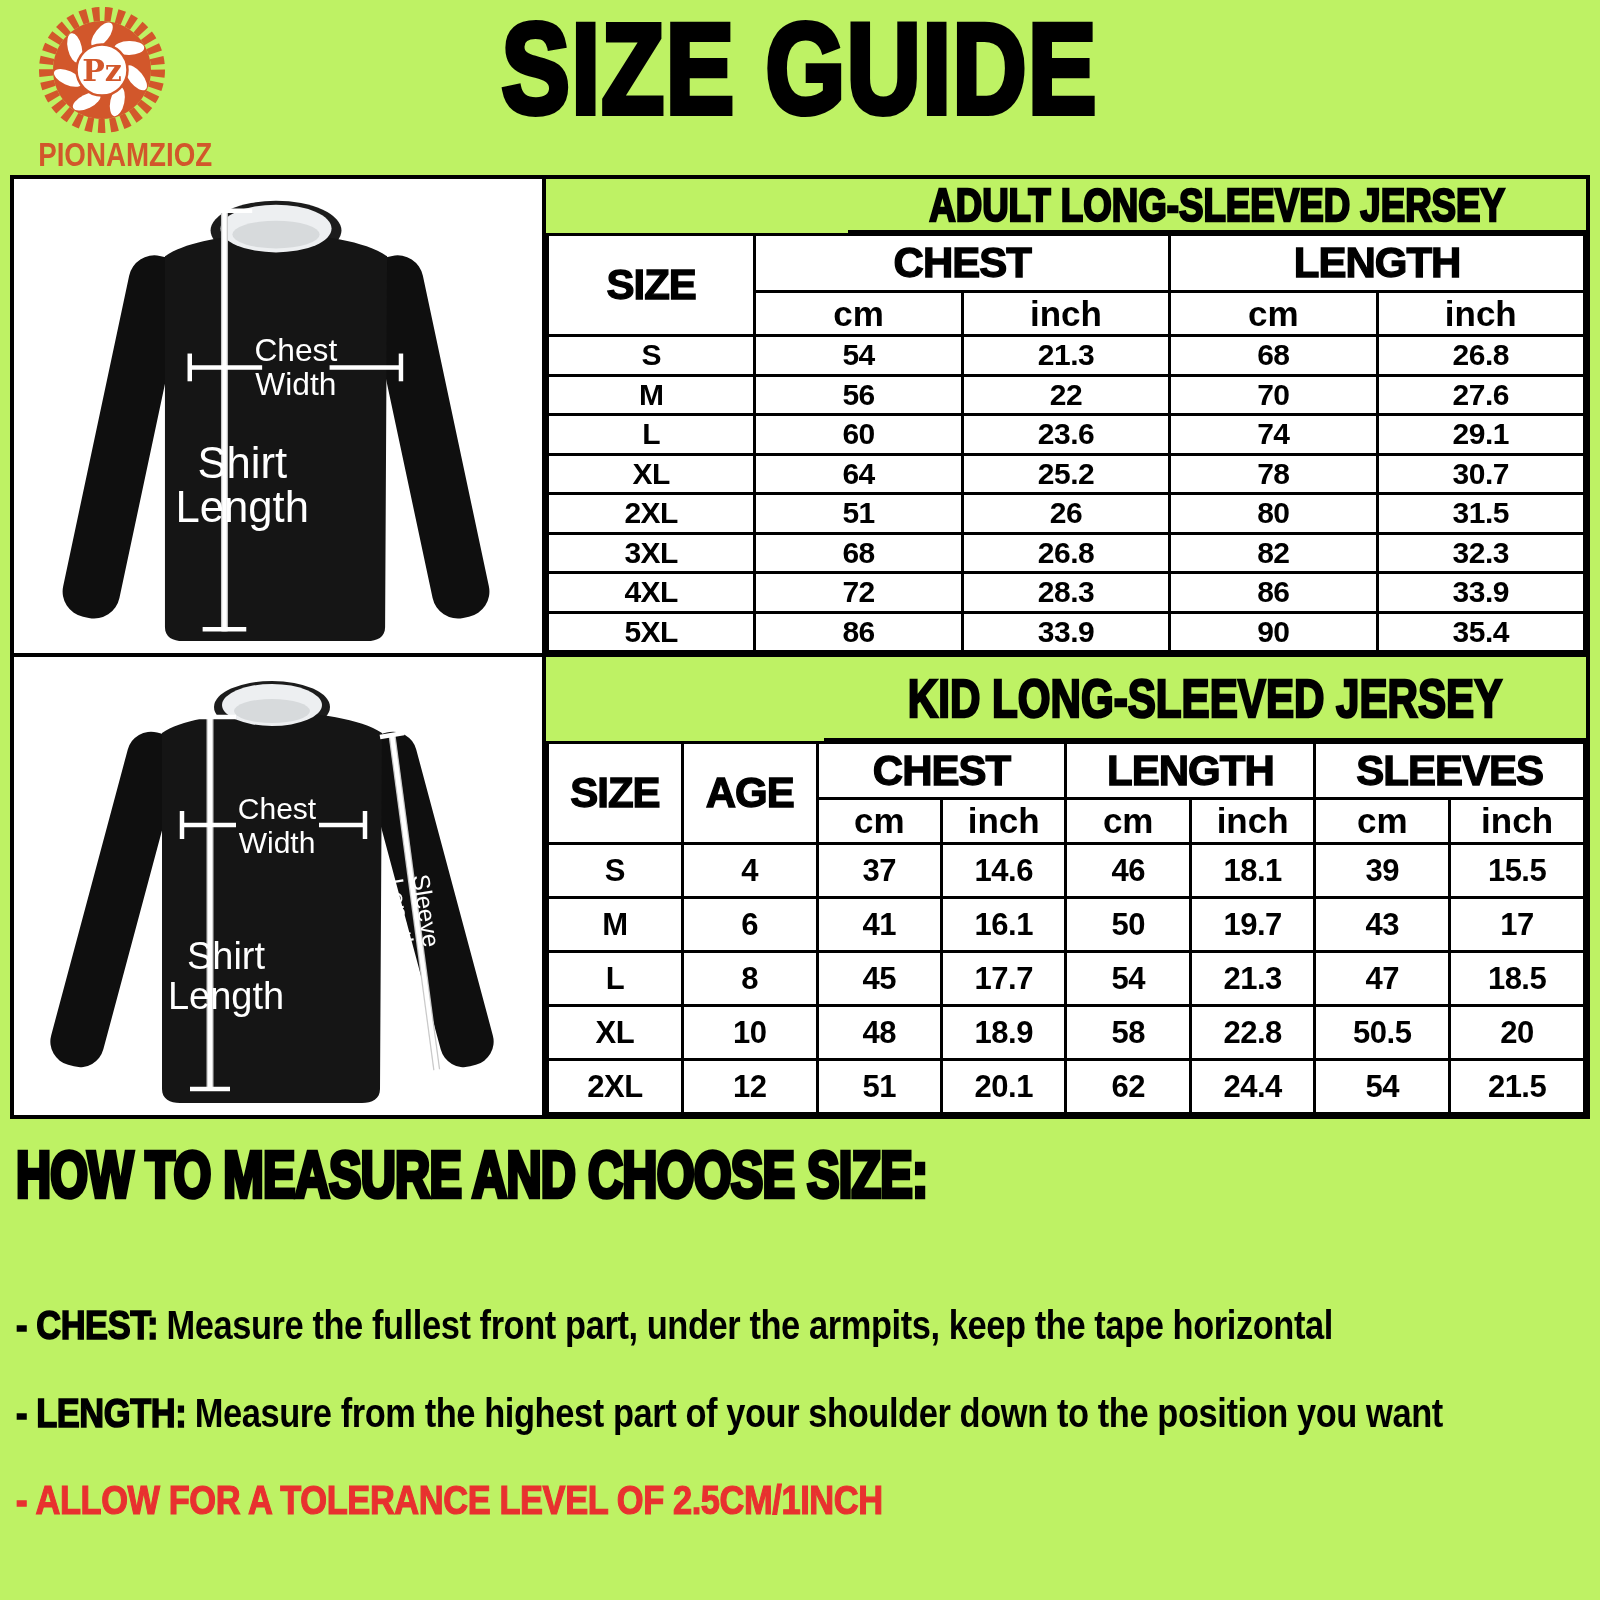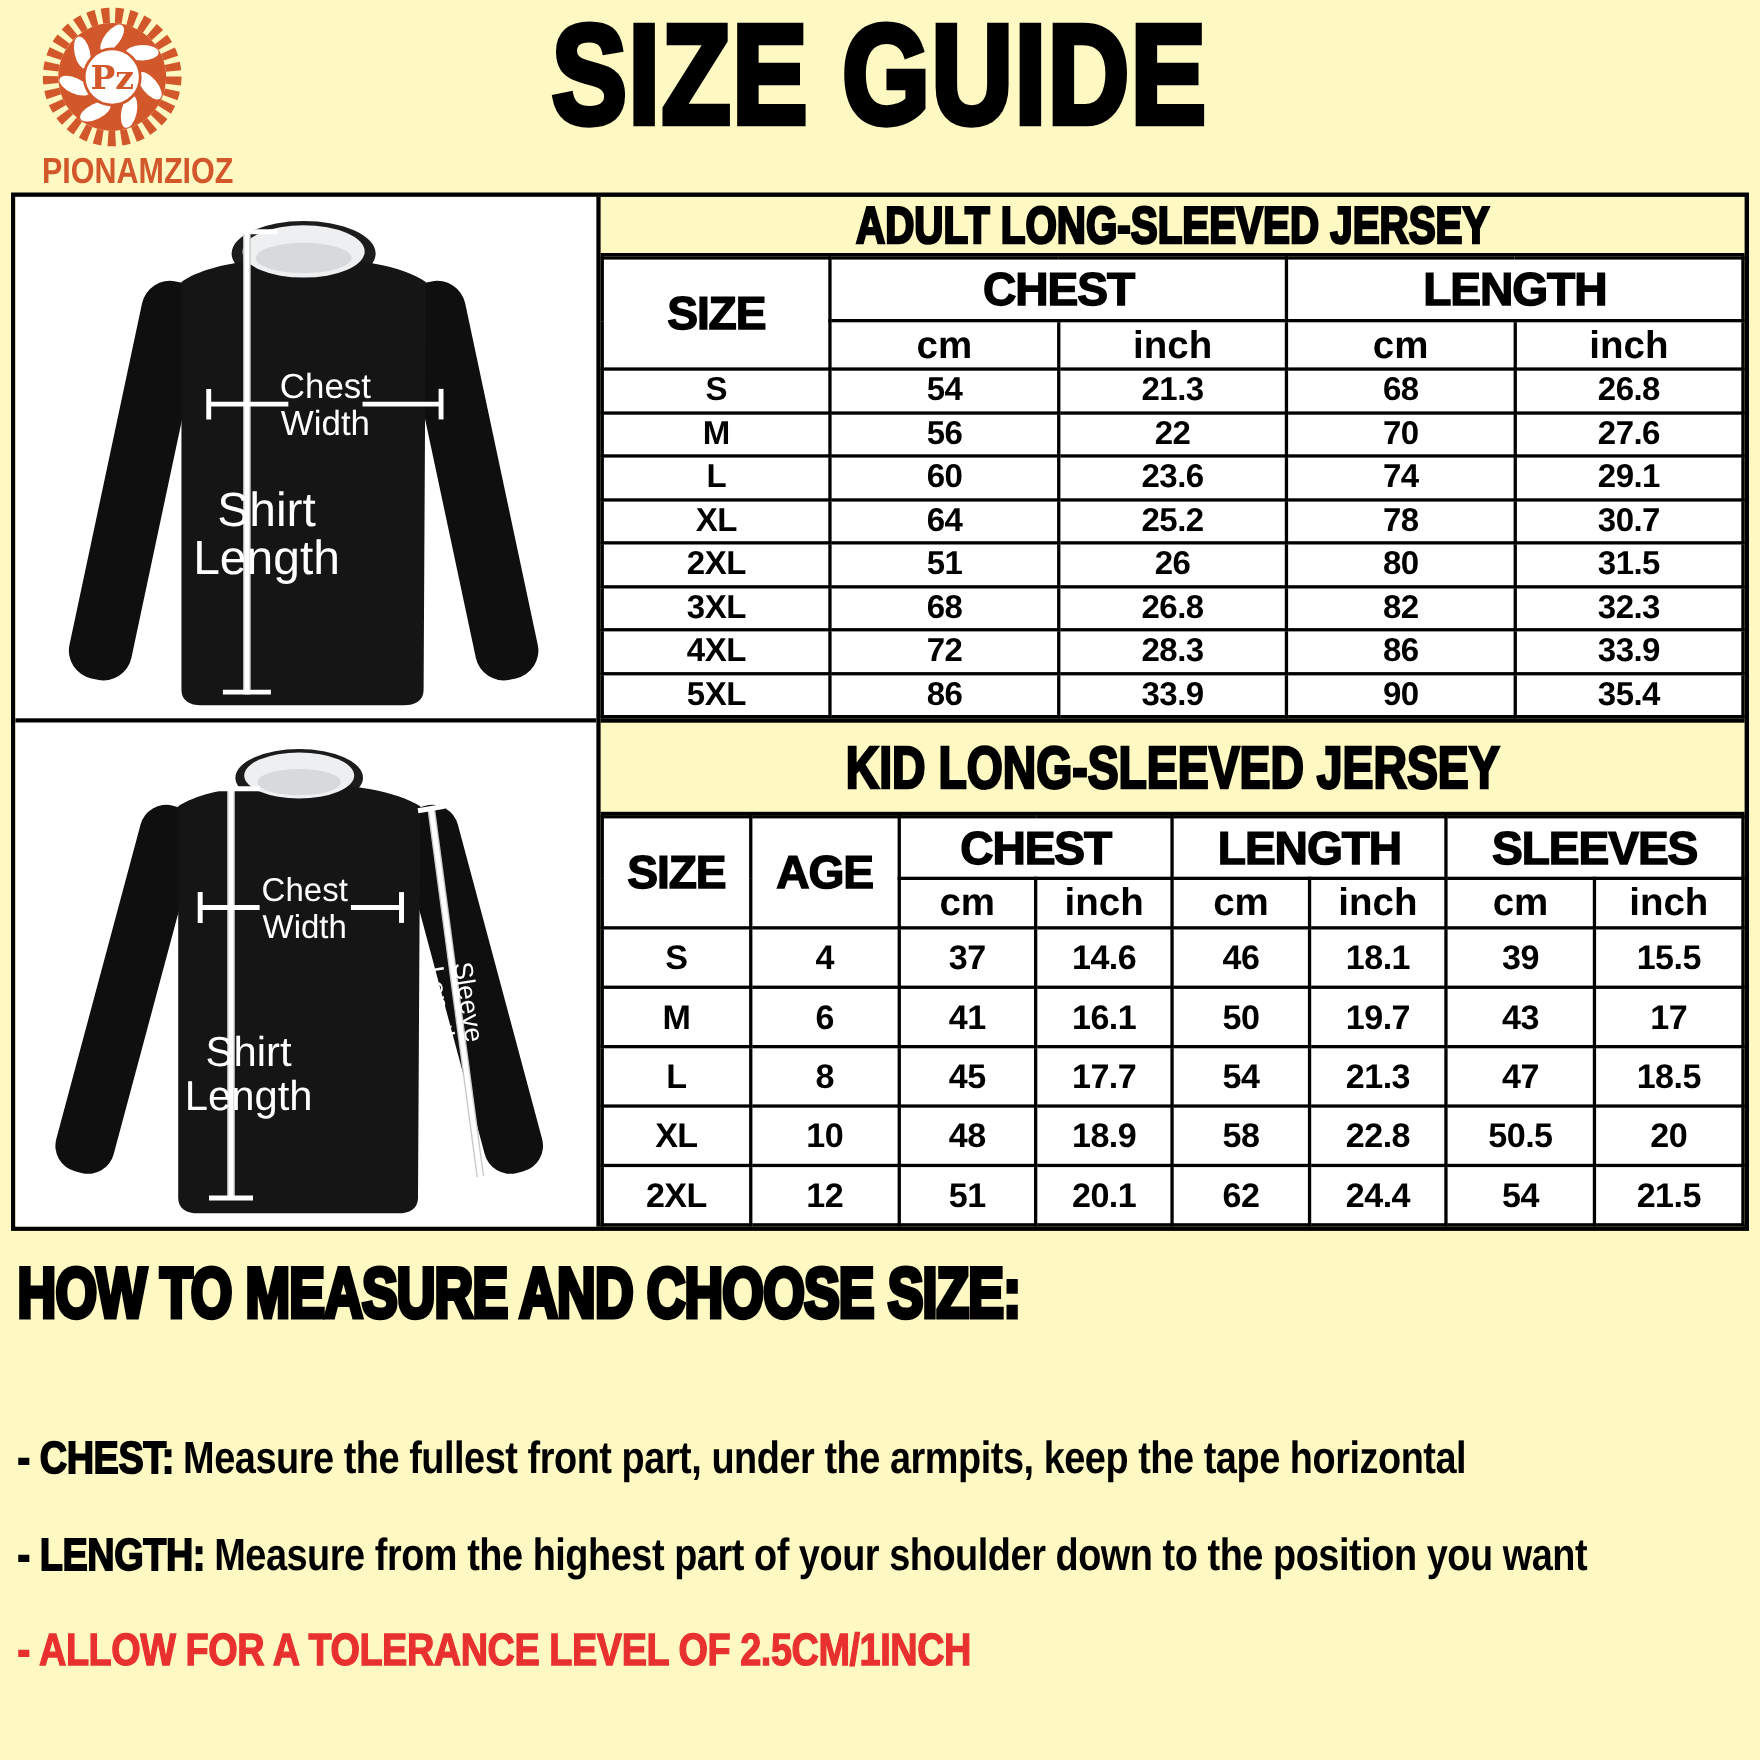--- a/index.html
+++ b/index.html
@@ -1,39 +1,39 @@
 <!DOCTYPE html>
 <html><head>
 <meta charset="utf-8">
 <style>
   * { margin:0; padding:0; box-sizing:border-box; }
   html,body { background:#fff; }
   .page {
-    position:relative; width:1600px; height:1600px; background:#fef9c3;
+    position:relative; width:1600px; height:1600px; background:#bef264;
     font-family:"Liberation Sans", sans-serif; color:#000; overflow:hidden;
   }
   
   .brand { position:absolute; left:26px; top:4px; width:152px; text-align:center; }
   .brand svg { width:132px; height:132px; display:block; margin:0 auto; }
   .brand-name { font-size:33px; font-weight:bold; white-space:nowrap;
     transform:scaleX(.84); transform-origin:50% 50%; letter-spacing:0; }
   .page-title { position:absolute; left:0; right:0; top:5px; text-align:center;
     font-size:128px; line-height:1; font-weight:bold; }
   .page-title span { display:inline-block; transform:scaleX(.8); transform-origin:50% 50%;
     -webkit-text-stroke:6px #000; letter-spacing:2px; white-space:nowrap; }
   
   .panel { position:absolute; left:10px; top:175px; width:1580px; height:944px;
     border:4px solid #000; display:flex; }
   .left-col { width:532px; border-right:4px solid #000; display:flex; flex-direction:column; }
   .jersey-box { position:relative; background:#fff; }
   .jersey-box.adult { height:478px; border-bottom:4px solid #000; }
   .jersey-box.kid { flex:1; }
   .jersey-box svg { width:100%; height:100%; display:block; }
   .right-col { flex:1; display:flex; flex-direction:column; }
-  .sec { display:flex; flex-direction:column; }
+  .sec { display:flex; flex-direction:column;align-items:flex-end; }
   .sec-adult { height:478px; border-bottom:4px solid #000; }
   .sec-kid { flex:1; }
   .tbl-title { border-bottom:3px solid #000; display:flex; align-items:center; justify-content:center;
     font-weight:bold; }
   .sec-adult .tbl-title { height:54px; font-size:47px; }
   .sec-kid .tbl-title { height:84px; font-size:54px; }
   .tbl-title span { display:inline-block; transform:scaleX(.78); transform-origin:50% 50%;
     -webkit-text-stroke:2.5px #000; white-space:nowrap; letter-spacing:0; }
   table.size-table { flex:1; width:100%; border-collapse:collapse; table-layout:fixed; }
   .size-table th, .size-table td { border:3px solid #000; text-align:center; vertical-align:middle;

